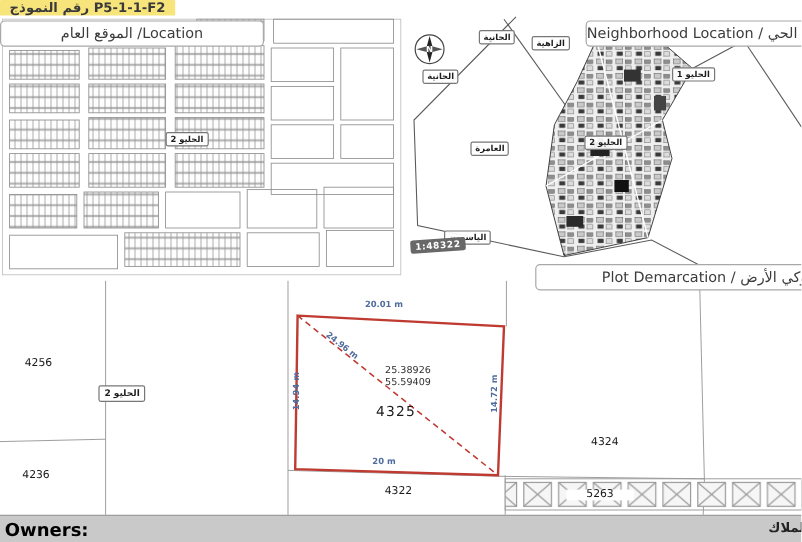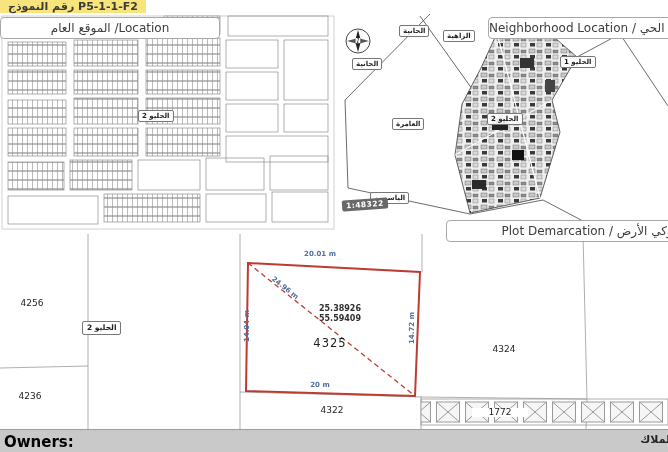--- a/index.html
+++ b/index.html
@@ -14,21 +14,21 @@
   .ttl.r{text-align:right;padding-right:6px}
   .badge{position:absolute;border:1px solid #777;background:rgba(255,255,255,.93);border-radius:2px;
          font-size:7px;font-weight:bold;color:#1d1d1d;padding:0 3px;line-height:10px;white-space:nowrap}
   .badge.big{font-size:7.5px;line-height:12px;padding:0 4px}
   .scale{position:absolute;background:#686868;color:#fff;font-size:7.5px;font-weight:bold;
          padding:1px 4px;border-radius:2px;transform:rotate(-4deg);letter-spacing:.5px;white-space:nowrap}
   .lbl{position:absolute;font-size:9px;font-weight:normal;color:#1c1c1c;text-align:center;
        white-space:nowrap;line-height:1}
   .lbl.onhatch{background:#fff;padding:0 2px}
   .target-num{font-size:11.5px;letter-spacing:1px}
-  .coord{position:absolute;font-size:8px;font-weight:700;color:#2f2f2f;text-align:center;
+  .coord{position:absolute;font-size:8px;font-weight:400;color:#2f2f2f;text-align:center;
          white-space:nowrap;line-height:10px}
   .measure{position:absolute;font-size:7px;color:var(--measure-blue,#4f6d9e);font-weight:bold;
            text-align:center;white-space:nowrap;line-height:8px}
   .rotl{transform:rotate(-90deg)}
   .rotd{transform:rotate(38deg)}
   .footer{position:absolute;left:0;bottom:0;width:100%;height:22px;
           background:var(--footer-gray,#c9c9c9);border-top:1px solid #9e9e9e}
   .footer .en{position:absolute;left:4px;top:3px;font-size:15px;font-weight:bold;color:#000}
   .footer .ar{position:absolute;right:-6px;top:3px;font-size:11px;font-weight:bold;color:#222}
   .red-stroke{stroke:var(--plot-red,#bf3a31)}
@@ -155,23 +155,23 @@
   <div class="badge" style="left:392px;top:118px">العامرة</div>
   <div class="badge" style="left:370px;top:192px">الياسمين</div>
   <div class="badge" style="left:560px;top:56px">الحليو 1</div>
   <div class="badge" style="left:487px;top:113px">الحليو 2</div>
   <div class="scale" style="left:342px;top:199px">1:48322</div>
 
   <div class="badge big" style="left:82px;top:321px">الحليو 2</div>
 
   <div class="lbl" style="left:8px;top:299px;width:48px">4256</div>
   <div class="lbl" style="left:6px;top:392px;width:48px">4236</div>
-  <div class="lbl" style="left:478px;top:345px;width:52px">4324</div>
+  <div class="lbl" style="left:478px;top:365px;width:52px">4324</div>
   <div class="lbl" style="left:306px;top:406px;width:52px">4322</div>
-  <div class="lbl onhatch" style="left:472px;top:408px;width:52px">1772</div>
+  <div class="lbl onhatch" style="left:472px;top:408px;width:52px">5263</div>
 
   <div class="coord" style="left:302px;top:304px;width:76px">25.38926</div>
   <div class="coord" style="left:302px;top:314px;width:76px">55.59409</div>
   <div class="lbl target-num" style="left:300px;top:338px;width:60px">4325</div>
 
   <div class="measure" style="left:280px;top:250px;width:80px">20.01 m</div>
   <div class="measure" style="left:280px;top:381px;width:80px">20 m</div>
   <div class="measure rotl" style="left:227px;top:322px;width:40px">14.94 m</div>
   <div class="measure rotl" style="left:392px;top:324px;width:40px">14.72 m</div>
   <div class="measure rotd" style="left:257px;top:284px;width:56px">24.96 m</div>

